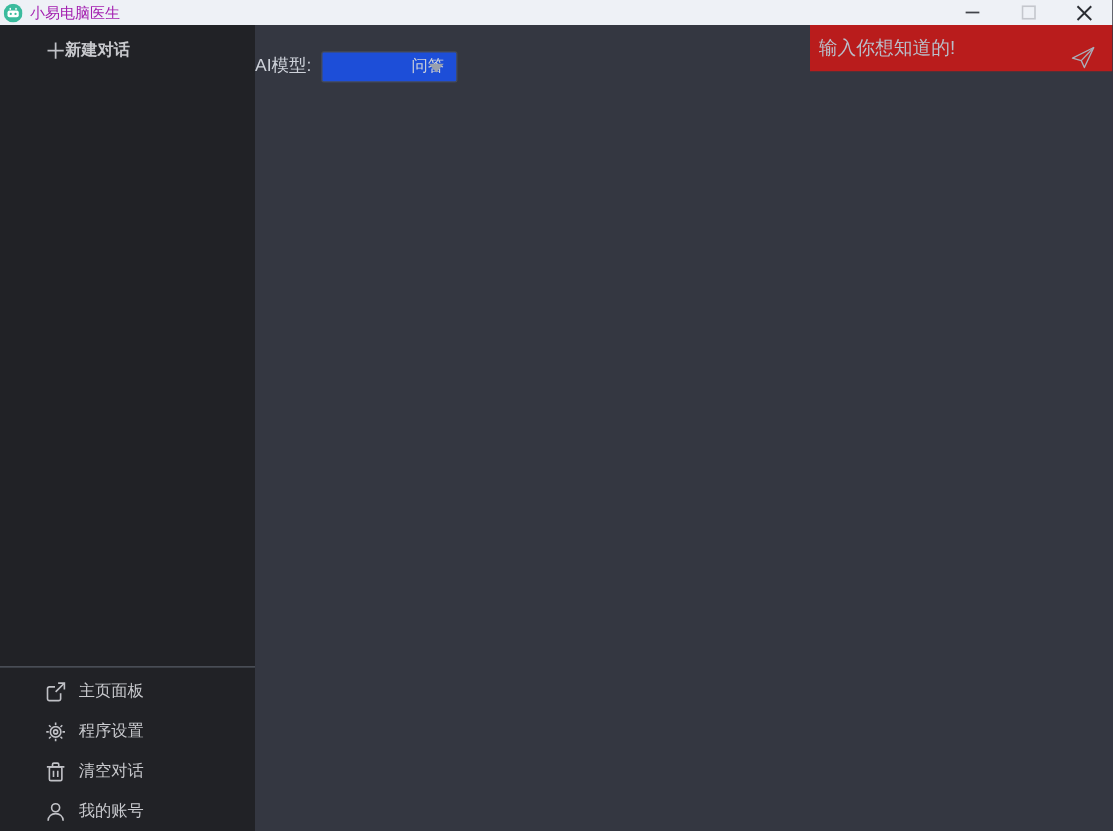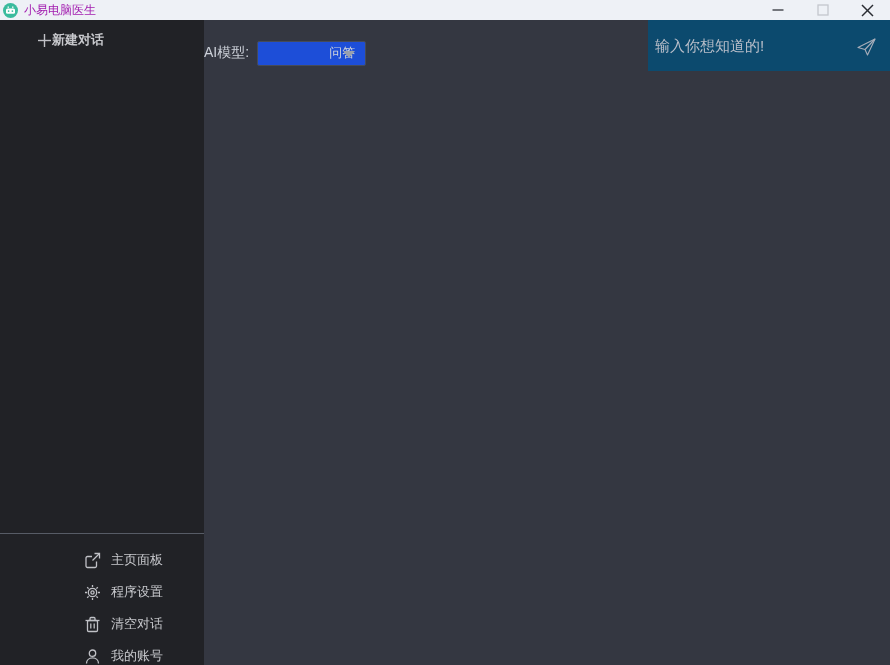--- a/index.html
+++ b/index.html
@@ -37,22 +37,22 @@
     color: #c8c9cd;
   }
   .new-chat {
     height: 40px; display: flex; align-items: center;
     padding-left: 37px; font-size: 13px; cursor: pointer; font-weight: bold;
   }
   .sidebar-spacer { flex: 1; }
   .sidebar-divider { height: 1px; background: #575c66; }
   .sidebar-menu { padding-top: 3px; }
   .menu-item {
-    height: 32px; display: flex; align-items: flex-end;
-    padding-left: 36px; gap: 10px; font-size: 13px; cursor: pointer; margin-left: 48px;
+    height: 32px; display: flex; align-items: center;
+    padding-left: 36px; gap: 10px; font-size: 13px; cursor: pointer;
   }
   .menu-item .ic { width: 17px; height: 17px; flex: 0 0 auto; display: block; }
   
   .main { flex: 1; display: flex; flex-direction: row; background: #343741; }
   .model-row {
     margin-top: 20px; height: 26px;
     display: flex; align-items: center; justify-content: center;
   }
   .model-label { font-size: 14px; color: #cdd1d9; margin-right: 8px; }
   .dropdown {
@@ -64,22 +64,22 @@
   .dropdown-value { font-size: 13px; color: #ced2da; }
   .dropdown-caret {
     position: absolute; right: 10px; top: 9px;
     width: 0; height: 0;
     border-left: 6px solid transparent; border-right: 6px solid transparent;
     border-top: 7px solid #99a0ad;
   }
   .chat-area { flex: 1; }
   
   .input-bar {
-    height: 51px; background: #0c4a6e;
-    display: flex; align-items: center;
+    height: 37px; background: #b91c1c;
+    display: flex; align-items: flex-end;
     padding: 0 12px 0 4px;
   }
   .composer-input {
     flex: 1; height: 100%;
     background: transparent; border: none; outline: none;
     font-size: 15px; color: #e6e8ee;
     font-family: "Liberation Sans", "DejaVu Sans", sans-serif;
     padding-left: 3px;
   }
   .composer-input::placeholder { color: #b9bec9; opacity: 1; }

